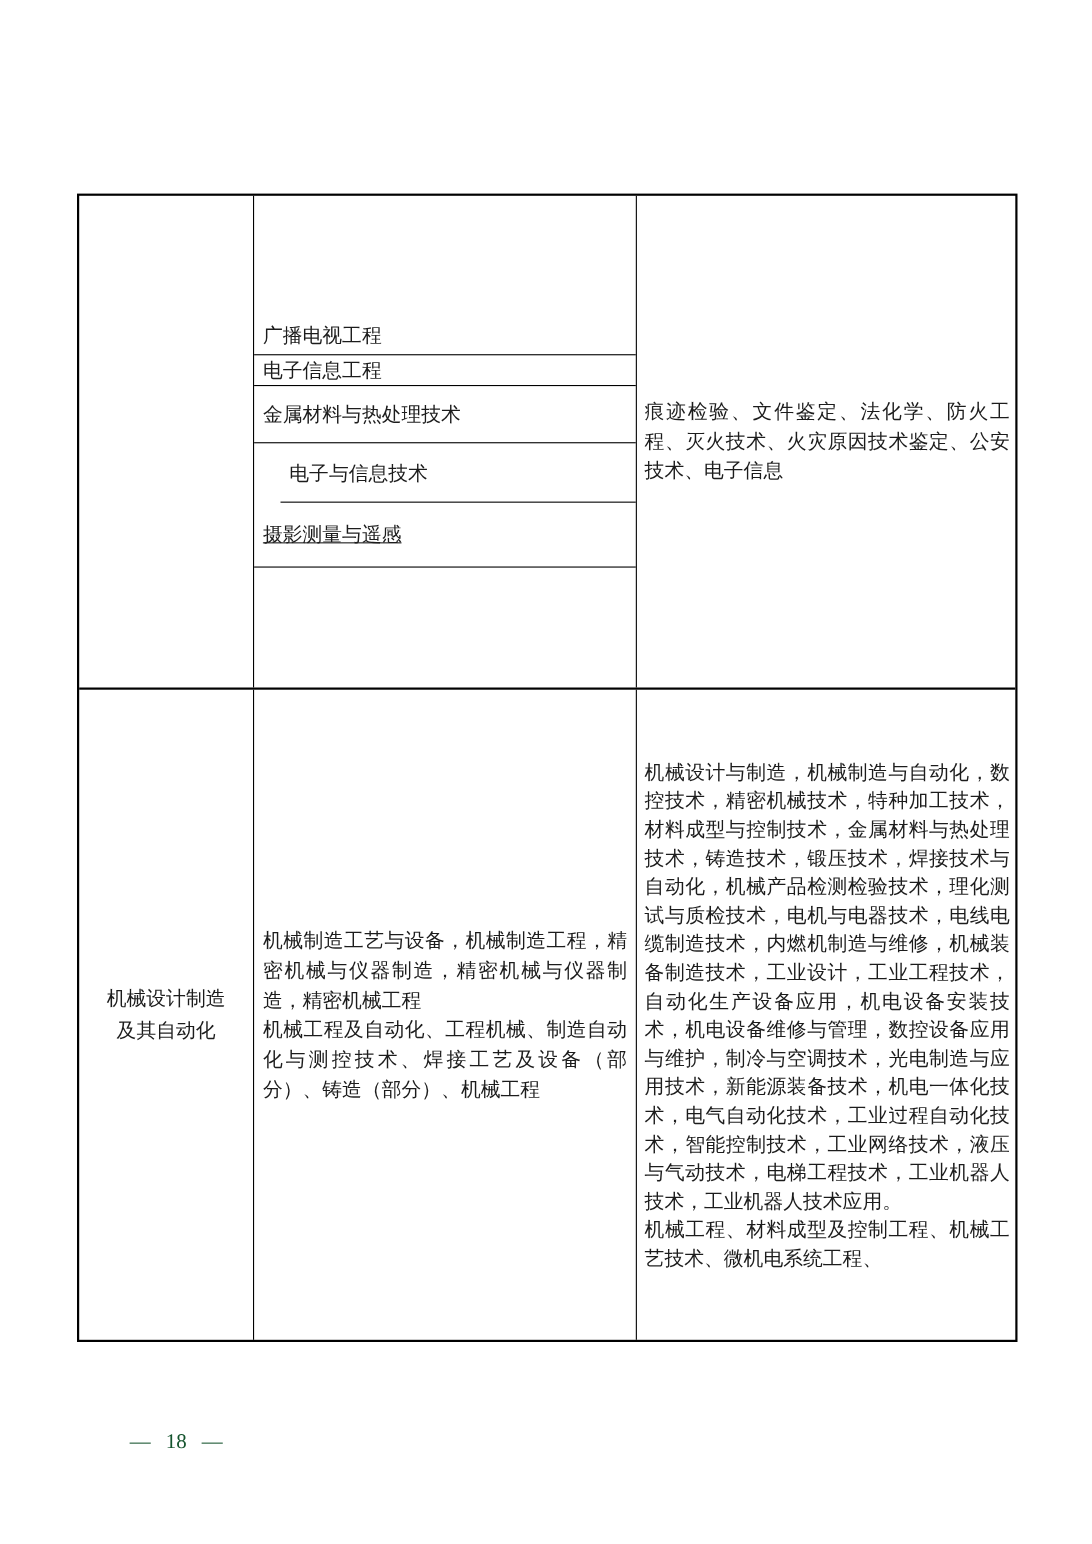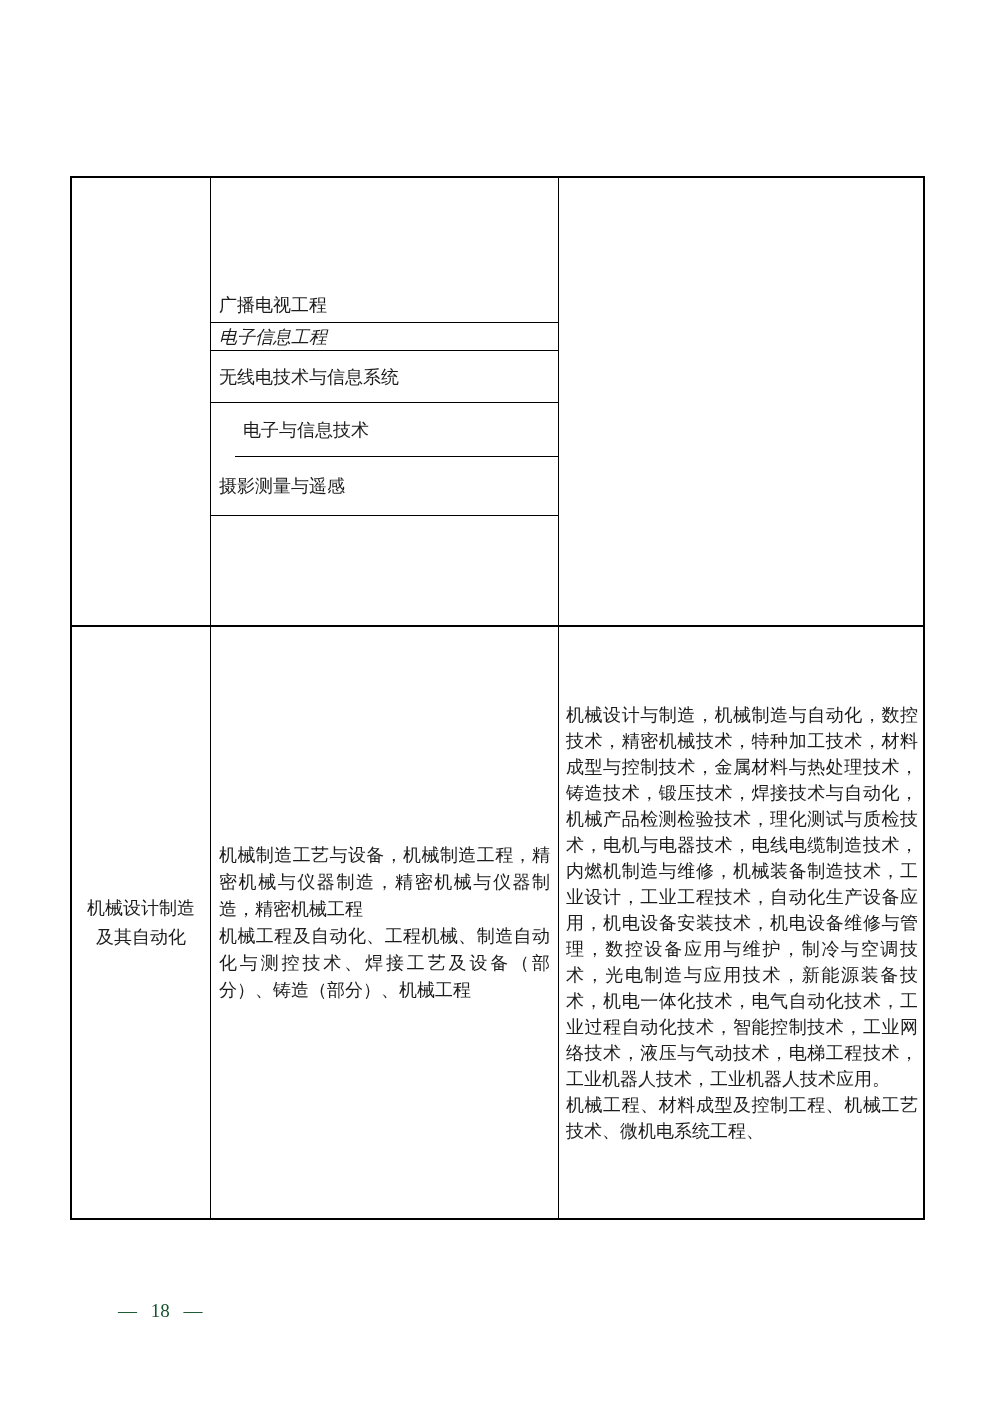--- a/index.html
+++ b/index.html
@@ -16,37 +16,37 @@
     left:70px;top:176px;
     width:855px;height:1044px;
     box-sizing:border-box;
     border:2px solid #000;
     display:flex;flex-direction:column;
     font-size:18px;
   }
   .block{display:flex;min-height:0;}
   .block1{height:449px;border-bottom:2px solid #000;box-sizing:border-box;}
   .block2{flex:1;}
-  .col1{width:139px;box-sizing:border-box;border-right:1px solid #000;flex-shrink:0;}
+  .col1{width:159px;box-sizing:border-box;border-right:1px solid #000;flex-shrink:0;}
   .col2{width:348px;box-sizing:border-box;border-right:1px solid #000;flex-shrink:0;}
   .col3{flex:1;min-width:0;}
   .stack{display:flex;flex-direction:column;justify-content:center;}
   .subrow{
     box-sizing:border-box;
     border-bottom:1px solid #000;
     display:flex;align-items:center;
     padding:0 8px;
     flex-shrink:0;
     line-height:24px;
   }
   .subrow.h36{height:36px;}
-  .subrow.h28{height:28px;font-style:italic;}
+  .subrow.h28{height:28px;}
   .subrow.h52{height:52px;}
   .subrow.h54{height:54px;margin-left:24px;}
-  .subrow.h59{height:59px;}
+  .subrow.h59{height:59px;text-decoration:underline;}
   .subrow.last{
     flex:1;border-bottom:none;
     flex-direction:column;justify-content:center;align-items:stretch;
   }
   p{margin:0;text-align:justify;line-height:27px;}
   .center-col{
     display:flex;flex-direction:column;justify-content:center;
     padding:0 8px;box-sizing:border-box;
   }
   .col3.center-col{padding:0 5px 0 7px;}
@@ -75,30 +75,33 @@
       <div class="col1"></div>
 
       <div class="col2 stack">
         <div class="subrow h36">
           <span>广播电视工程</span>
         </div>
         <div class="subrow h28">
           <span>电子信息工程</span>
         </div>
         <div class="subrow h52">
-          <span>无线电技术与信息系统</span>
+          <span>金属材料与热处理技术</span>
         </div>
         <div class="subrow h54">
           <span>电子与信息技术</span>
         </div>
         <div class="subrow h59">
           <span>摄影测量与遥感</span>
         </div>
       </div>
 
+      <div class="col3 center-col">
+        <p>痕迹检验、文件鉴定、法化学、防火工程、灭火技术、火灾原因技术鉴定、公安技术、电子信息</p>
+      </div>
     </div>
 
     <div class="block block2">
       <div class="col1 center-cell">
         <div>机械设计制造</div>
         <div>及其自动化</div>
       </div>
 
       <div class="col2 center-col">
         <p>机械制造工艺与设备，机械制造工程，精密机械与仪器制造，精密机械与仪器制造，精密机械工程</p>

